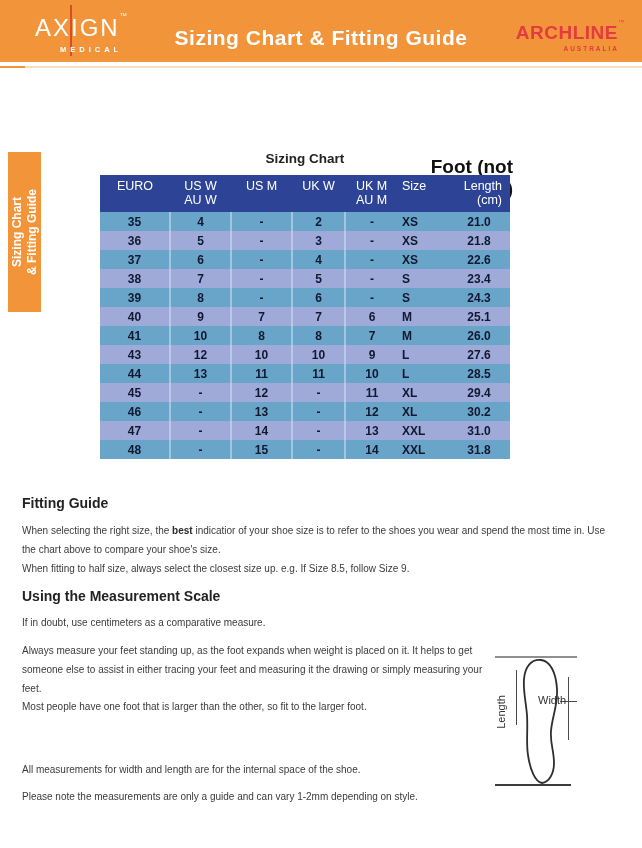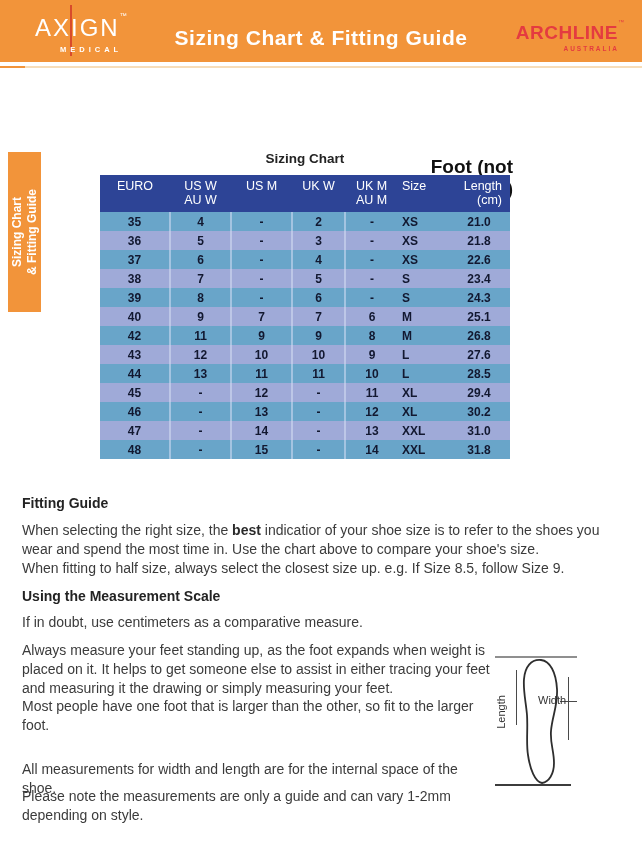--- a/index.html
+++ b/index.html
@@ -42,21 +42,21 @@
   th:nth-child(6){text-align:left;padding-left:4px;}
   th:nth-child(7) div{text-align:right;padding-right:8px;}
   td{height:19px;padding:0;text-align:center;font-size:12px;font-weight:bold;color:#121830;}
   tbody tr:nth-child(odd) td{background:#69A5C9;}
   tbody tr:nth-child(even) td{background:#9FAAD8;}
   td:nth-child(n+2):nth-child(-n+5){border-left:2px solid rgba(214,223,244,0.55);}
   td:nth-child(6){text-align:left;padding-left:4px;}
   
   .h2{position:absolute;left:22px;width:598px;text-align:left;
       font-size:14px;font-weight:bold;color:#232323;}
-  .para{position:absolute;left:22px;font-size:14px;line-height:19px;color:#3B3B3B;}
+  .para{position:absolute;left:22px;font-size:10px;line-height:19px;color:#3B3B3B;}
   .para b{color:#2a2a2a;}
   
   .foot-diagram{position:absolute;left:492px;top:648px;width:150px;height:145px;}
   .fd-topline{position:absolute;left:3px;top:8px;width:82px;height:2px;background:#8f8f8f;}
   .fd-bottomline{position:absolute;left:3px;top:136px;width:76px;height:2px;background:#3c3c3c;}
   .fd-foot{position:absolute;left:22px;top:9px;}
   .fd-left-vline{position:absolute;left:24px;top:22px;width:1px;height:55px;background:#4a4a4a;}
   .fd-right-vline{position:absolute;left:76px;top:29px;width:1px;height:63px;background:#4a4a4a;}
   .fd-tick{position:absolute;left:68px;top:53px;width:17px;height:1px;background:#4a4a4a;}
   .fd-length{position:absolute;left:-14px;top:58px;width:46px;text-align:center;
@@ -188,27 +188,27 @@
           <tr>
             <td>40</td>
             <td>9</td>
             <td>7</td>
             <td>7</td>
             <td>6</td>
             <td>M</td>
             <td>25.1</td>
           </tr>
           <tr>
-            <td>42</td>
-            <td>11</td>
-            <td>9</td>
-            <td>9</td>
+            <td>41</td>
+            <td>10</td>
             <td>8</td>
+            <td>8</td>
+            <td>7</td>
             <td>M</td>
-            <td>26.8</td>
+            <td>26.0</td>
           </tr>
           <tr>
             <td>43</td>
             <td>12</td>
             <td>10</td>
             <td>10</td>
             <td>9</td>
             <td>L</td>
             <td>27.6</td>
           </tr>

